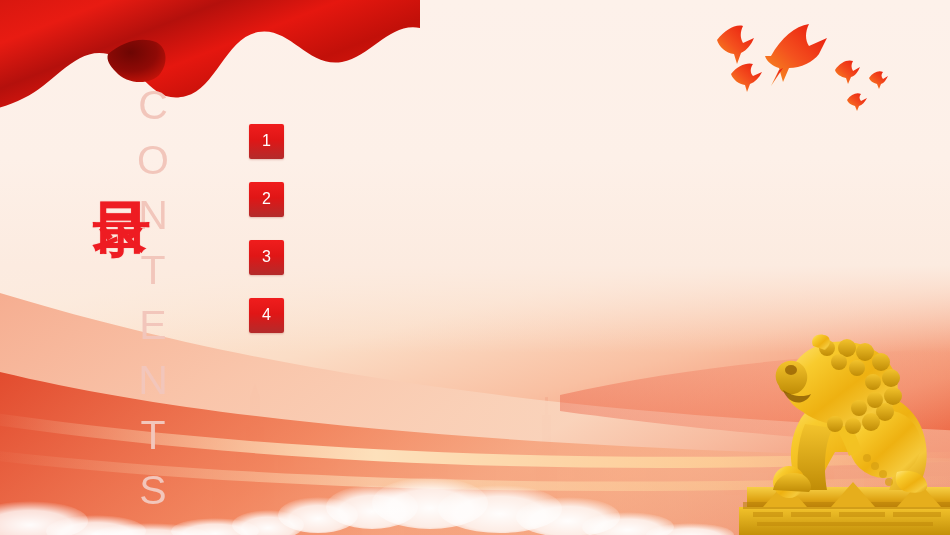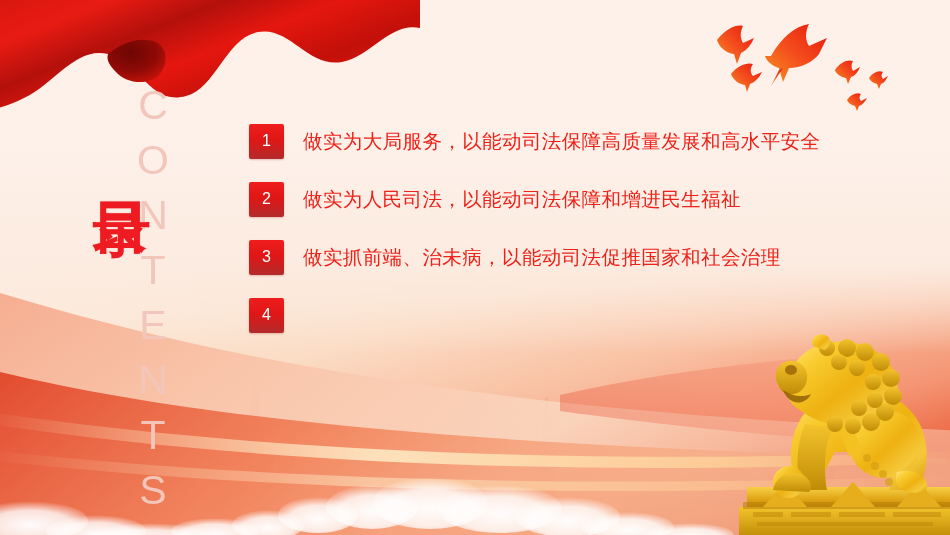--- a/index.html
+++ b/index.html
@@ -400,31 +400,28 @@
 
   <div class="title-block">
     <div class="contents-vertical">CONTENTS</div>
     <div class="mulu">目录</div>
   </div>
 
   <div class="list">
 
     <div class="list-item">
       <div class="badge">1</div>
-      <div class="item-text">做实为大局服务，以能动司法保障高质量发展和高水平安全</div>
     </div>
 
     <div class="list-item">
       <div class="badge">2</div>
-      <div class="item-text">做实为人民司法，以能动司法保障和增进民生福祉</div>
     </div>
 
     <div class="list-item">
       <div class="badge">3</div>
-      <div class="item-text">做实抓前端、治未病，以能动司法促推国家和社会治理</div>
     </div>
 
     <div class="list-item">
       <div class="badge">4</div>
     </div>
 
   </div>
 
 </div>
 

